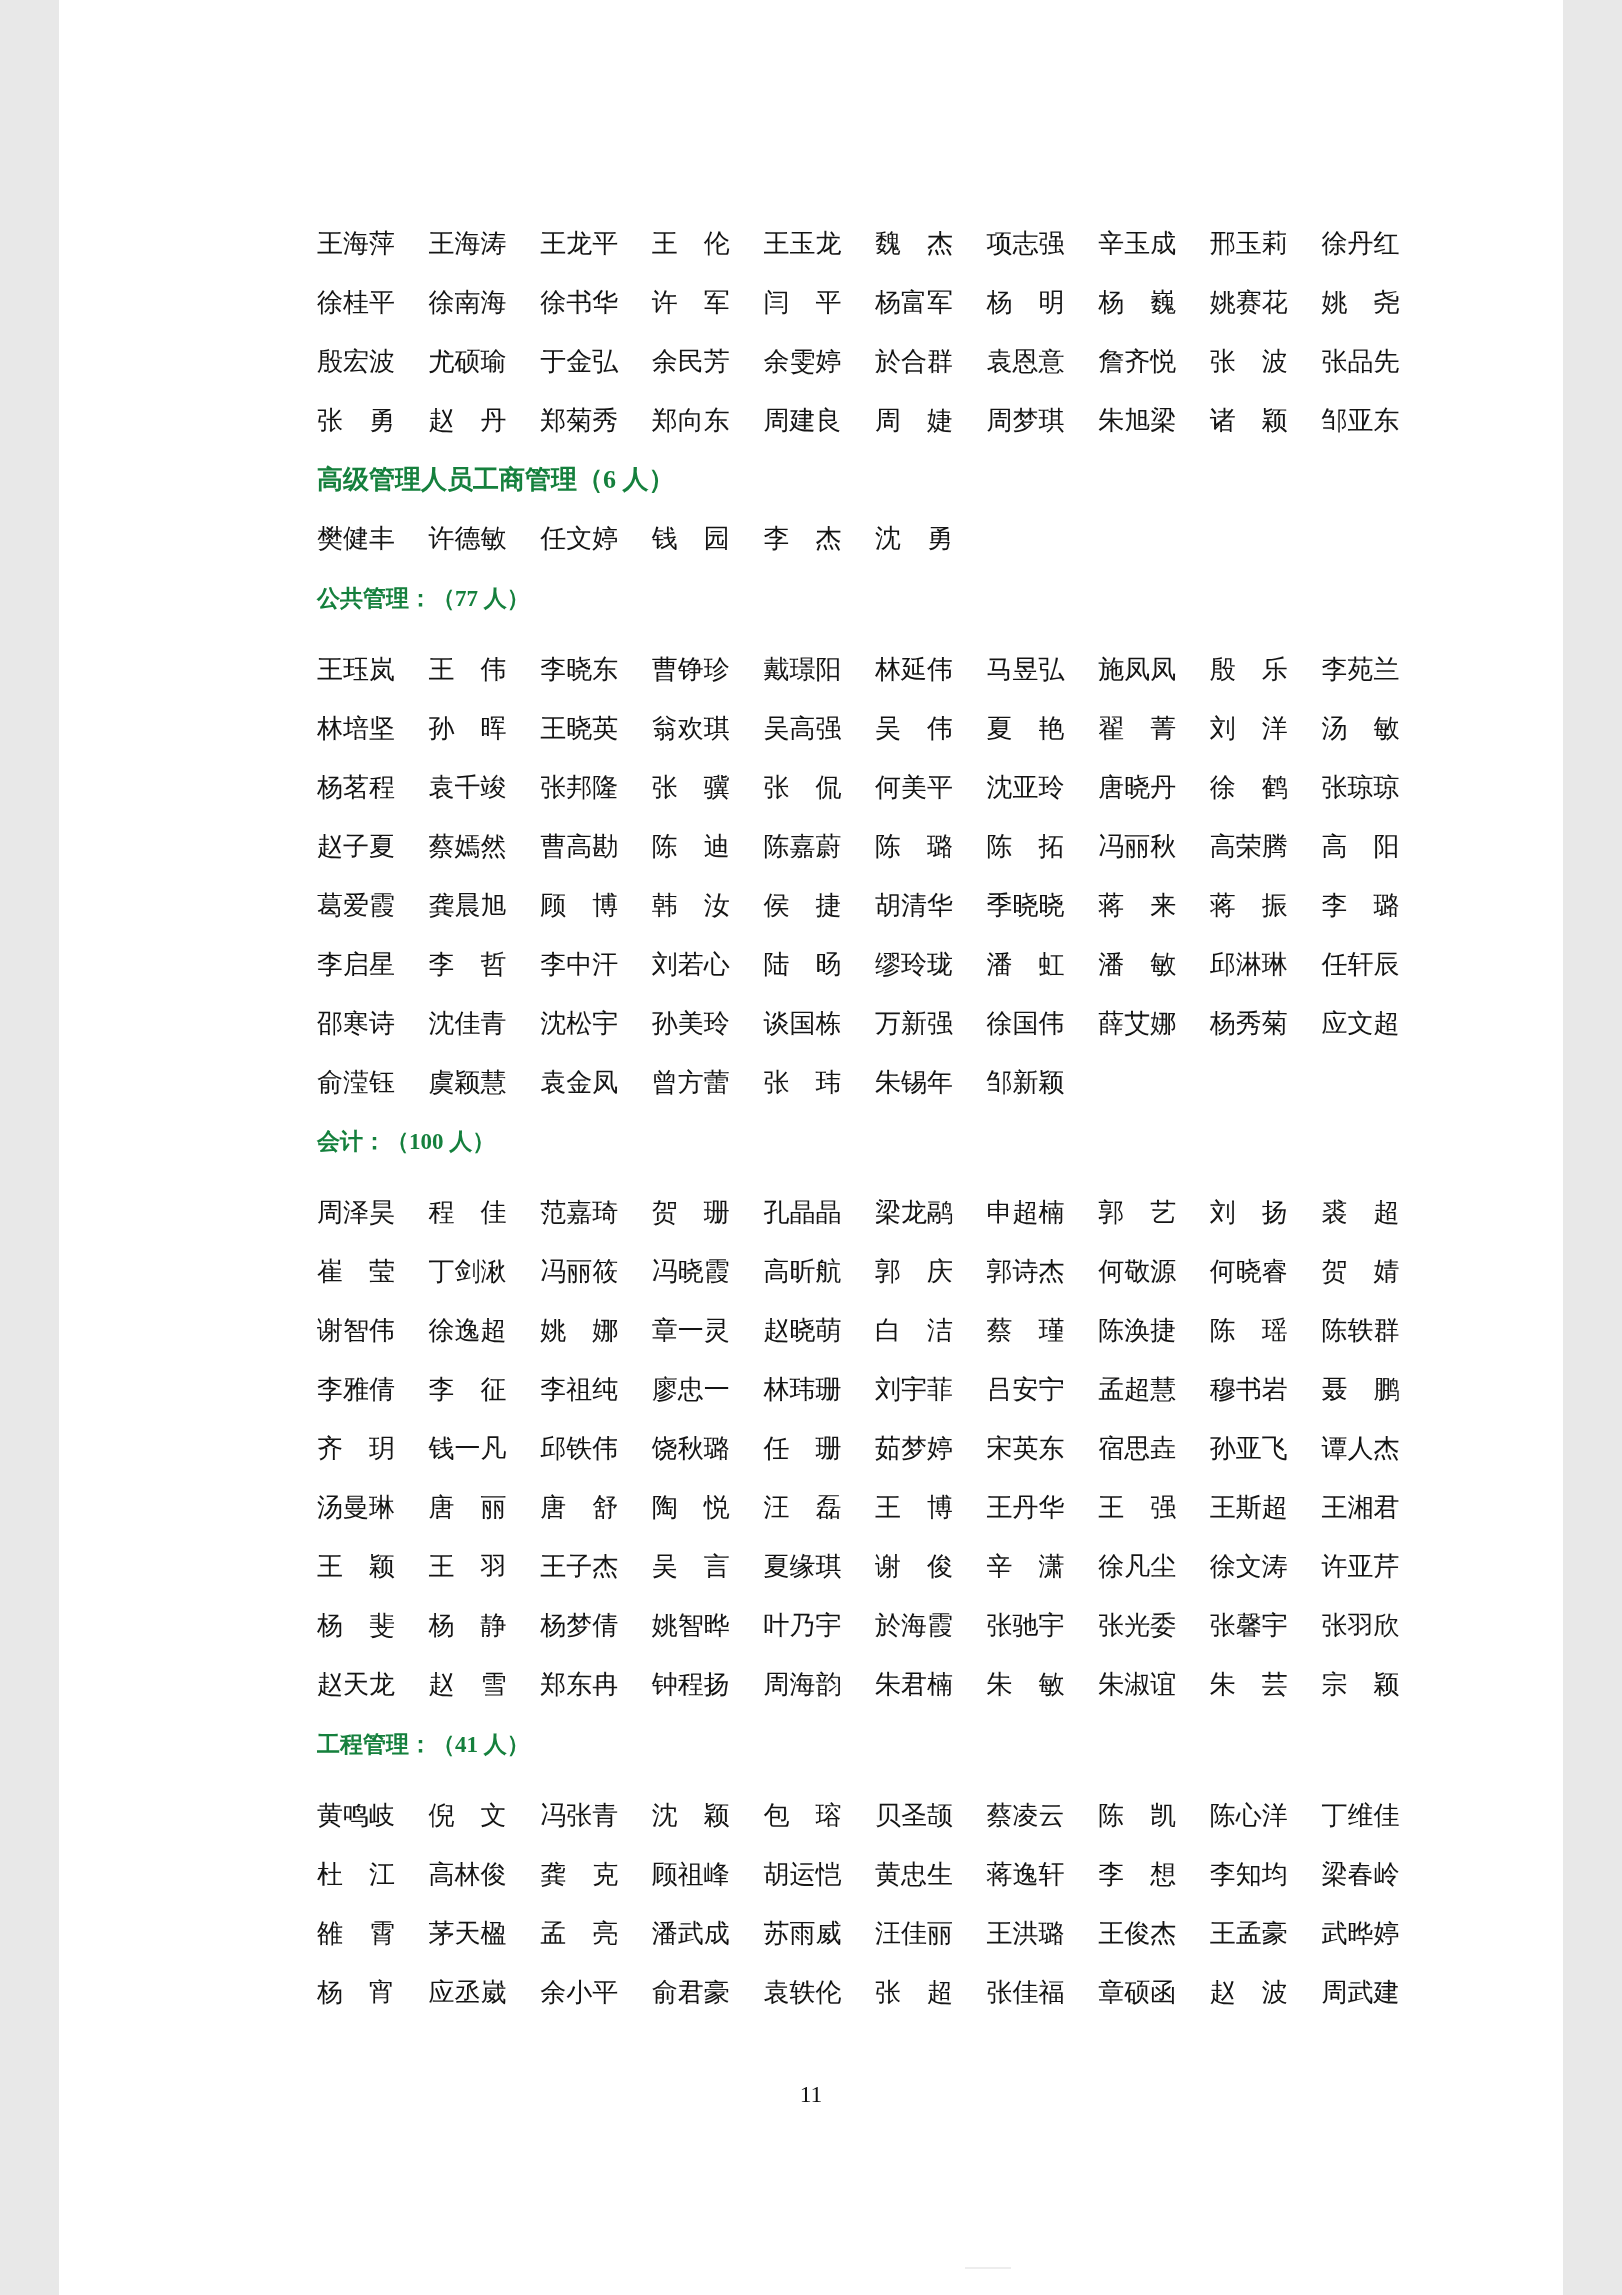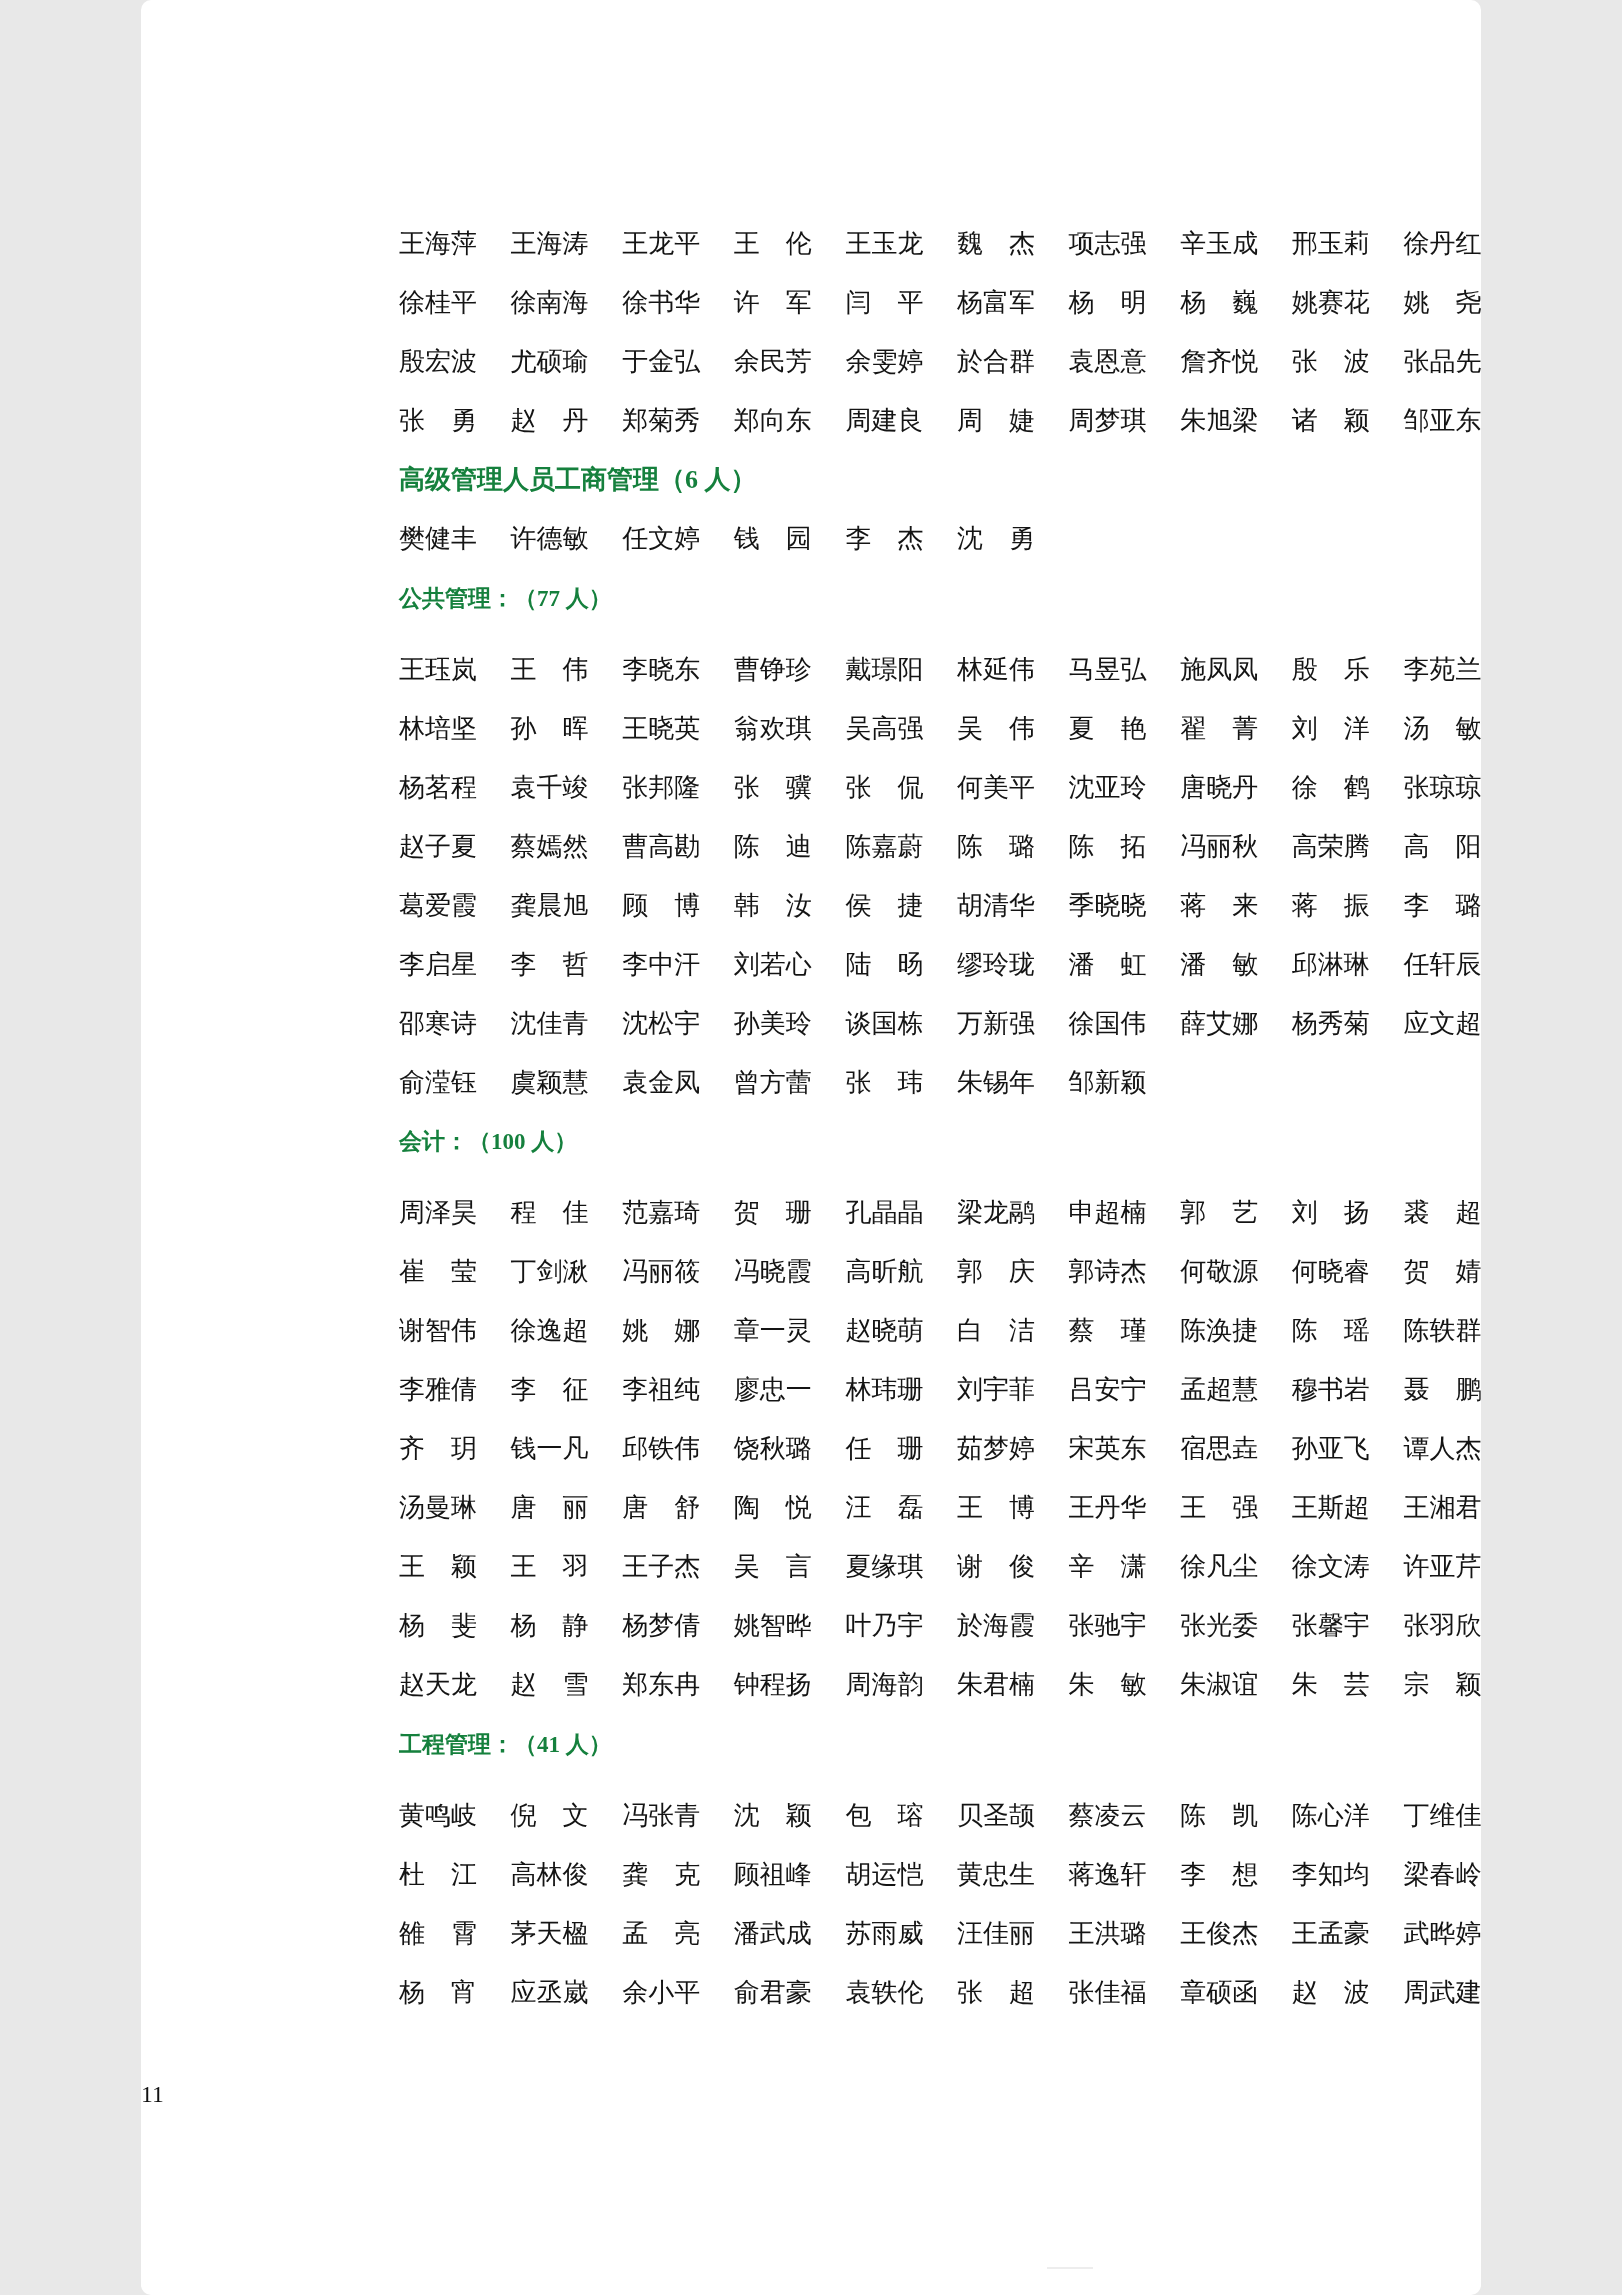--- a/index.html
+++ b/index.html
@@ -2,28 +2,27 @@
 <html style="font-size:10.5px"><head>
 <meta charset="utf-8">
 <style>
   html, body {
     margin: 0;
     padding: 0;
     background: #e8e8e8;
   }
   .page {
     position: relative;
-    width: 1340px;
+    width: 1504px;
     height: 2295px;
     margin: 0 auto;
     background: #ffffff;
     font-family: "Liberation Serif", "DejaVu Serif", serif;
     color: #1a1a1a;
     overflow: hidden;
-    border-radius: 10px;
   }
   .content {
     position: absolute;
     left: 258px;
     top: 229px;
     width: 1116px;
   }
   .name-row {
     display: grid;
     grid-template-columns: repeat(10, 1fr);
@@ -51,21 +50,21 @@
     font-size: 23px;
     height: 69px;
     line-height: 1.1;
     padding-top: 2.6px;
   }
   .page-number {
     position: absolute;
     top: 2081px;
     left: 0;
     width: 100%;
-    text-align: left;
+    text-align: center;
     font-size: 23.6px;
     font-family: "Liberation Serif", "DejaVu Serif", serif;
     color: #111111;
   }
   .scan-artifact {
     position: absolute;
     left: 906px;
     top: 2267px;
     width: 46px;
     height: 2px;

